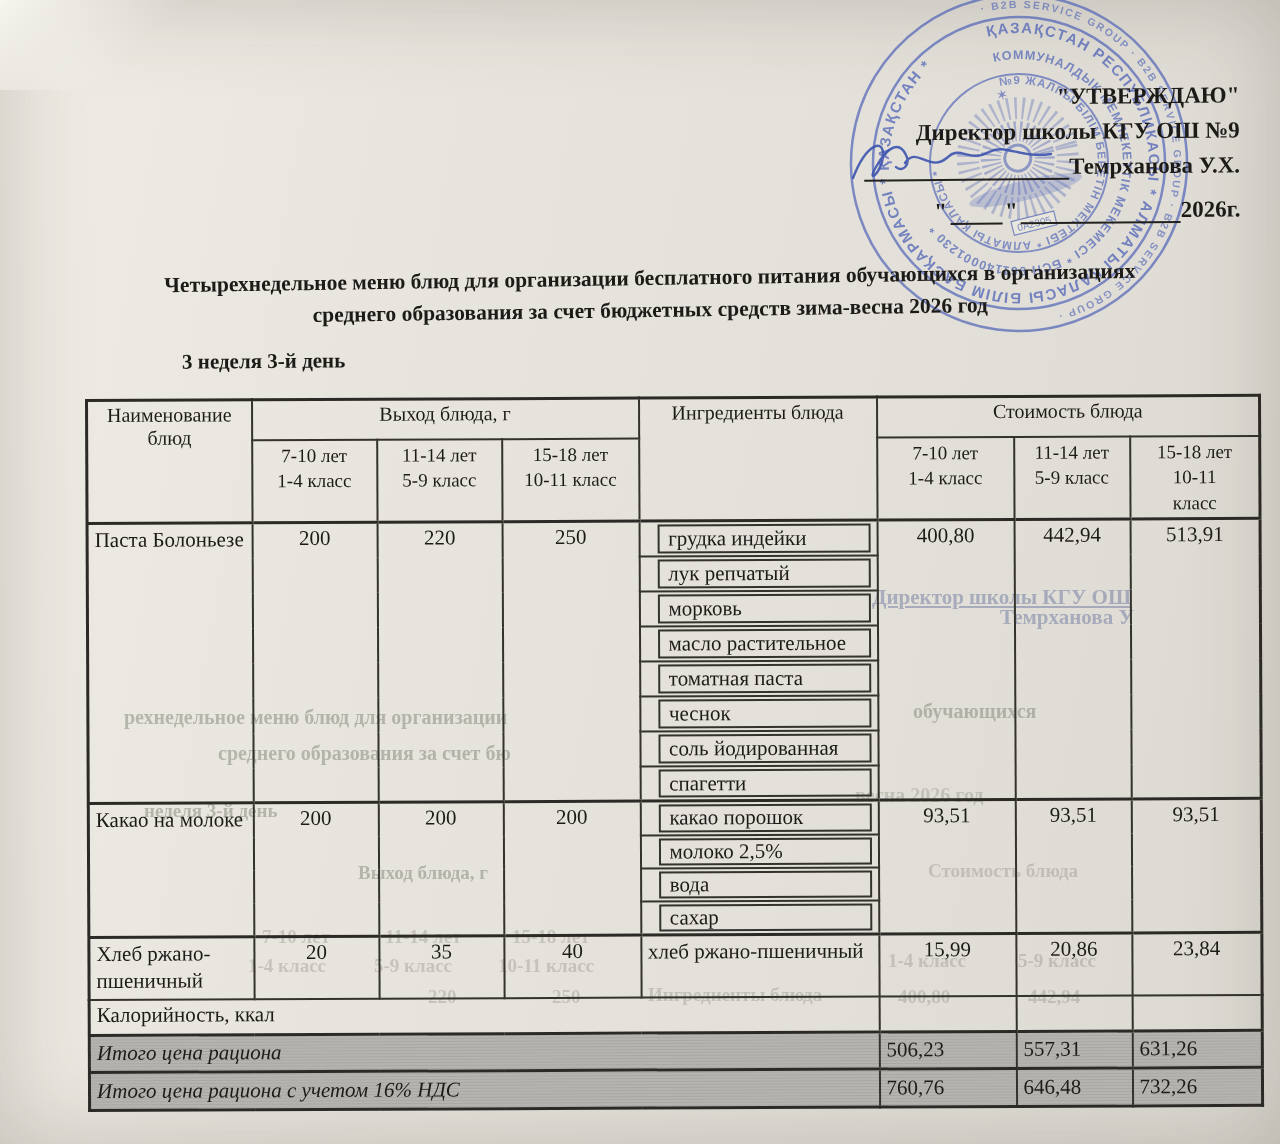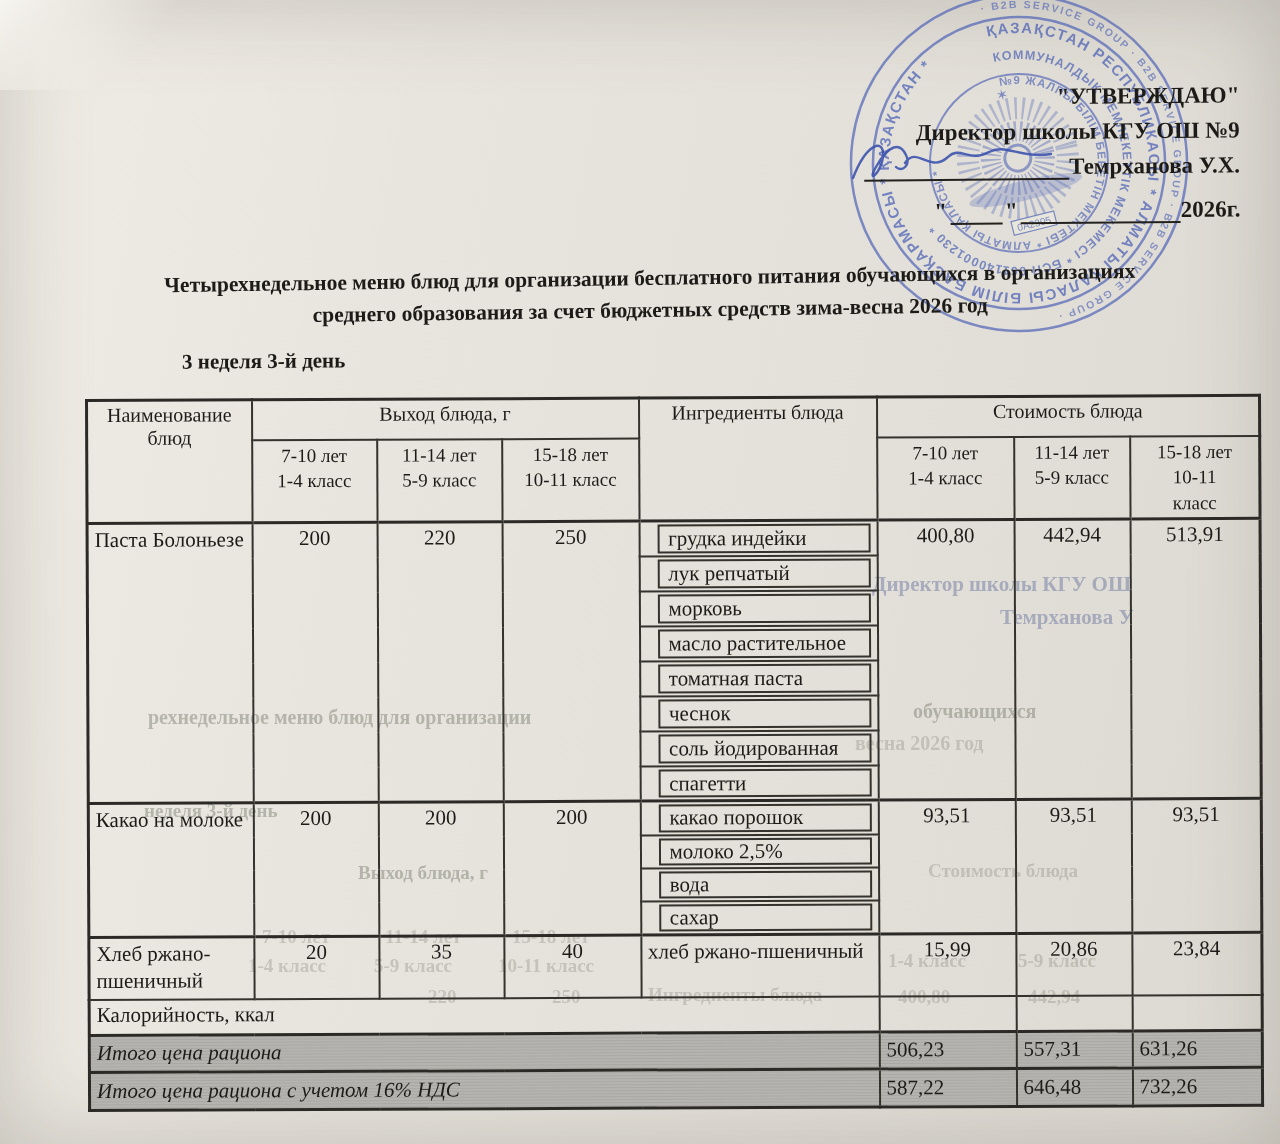--- a/index.html
+++ b/index.html
@@ -72,25 +72,26 @@
   .stamp { position:absolute; left:842px; top:-14px; width:354px; height:354px;
     opacity:.82; transform:rotate(-14deg); }
   .sig { position:absolute; left:845px; top:132px; width:215px; height:62px; }
 </style>
 </head>
 <body>
 
 <div class="page">
   <div class="corner-light"></div>
 
-  <span class="g blue" style="left:872px;top:572px;">Директор школы КГУ ОШ</span>
+  <span class="g blue" style="left:872px;top:585px;text-decoration:underline;">Директор школы КГУ ОШ</span>
   <span class="g blue" style="left:1000px;top:605px;">Темрханова У</span>
-  <span class="g big" style="left:148px;top:706px;">рехнедельное меню блюд для организации</span>
+  <span class="g big" style="left:124px;top:706px;">рехнедельное меню блюд для организации</span>
   <span class="g big" style="left:913px;top:700px;">обучающихся</span>
-  <span class="g big faint" style="left:855px;top:732px;">весна 2026 год</span>
+  <span class="g big" style="left:218px;top:742px;">среднего образования за счет бю</span>
+  <span class="g big faint" style="left:855px;top:784px;">весна 2026 год</span>
   <span class="g" style="left:144px;top:800px;">неделя 3-й день</span>
   <span class="g" style="left:358px;top:862px;">Выход блюда, г</span>
   <span class="g faint" style="left:928px;top:860px;">Стоимость блюда</span>
   <span class="g faint" style="left:262px;top:926px;">7-10 лет</span>
   <span class="g faint" style="left:385px;top:926px;">11-14 лет</span>
   <span class="g faint" style="left:512px;top:926px;">15-18 лет</span>
   <span class="g faint" style="left:248px;top:955px;">1-4 класс</span>
   <span class="g faint" style="left:374px;top:955px;">5-9 класс</span>
   <span class="g faint" style="left:498px;top:955px;">10-11 класс</span>
   <span class="g faint" style="left:888px;top:950px;">1-4 класс</span>
@@ -294,19 +295,19 @@
       </tr>
 
       <tr class="total" style="height:37px">
         <td class="total-label" colspan="5">Итого цена рациона</td>
         <td class="total-val">506,23</td>
         <td class="total-val">557,31</td>
         <td class="total-val">631,26</td>
       </tr>
       <tr class="total" style="height:38px">
         <td class="total-label" colspan="5">Итого цена рациона с учетом 16% НДС</td>
-        <td class="total-val">587,22</td>
+        <td class="total-val">760,76</td>
         <td class="total-val">646,48</td>
         <td class="total-val">732,26</td>
       </tr>
     </tbody>
   </table>
 </div>
 
 </body></html>

